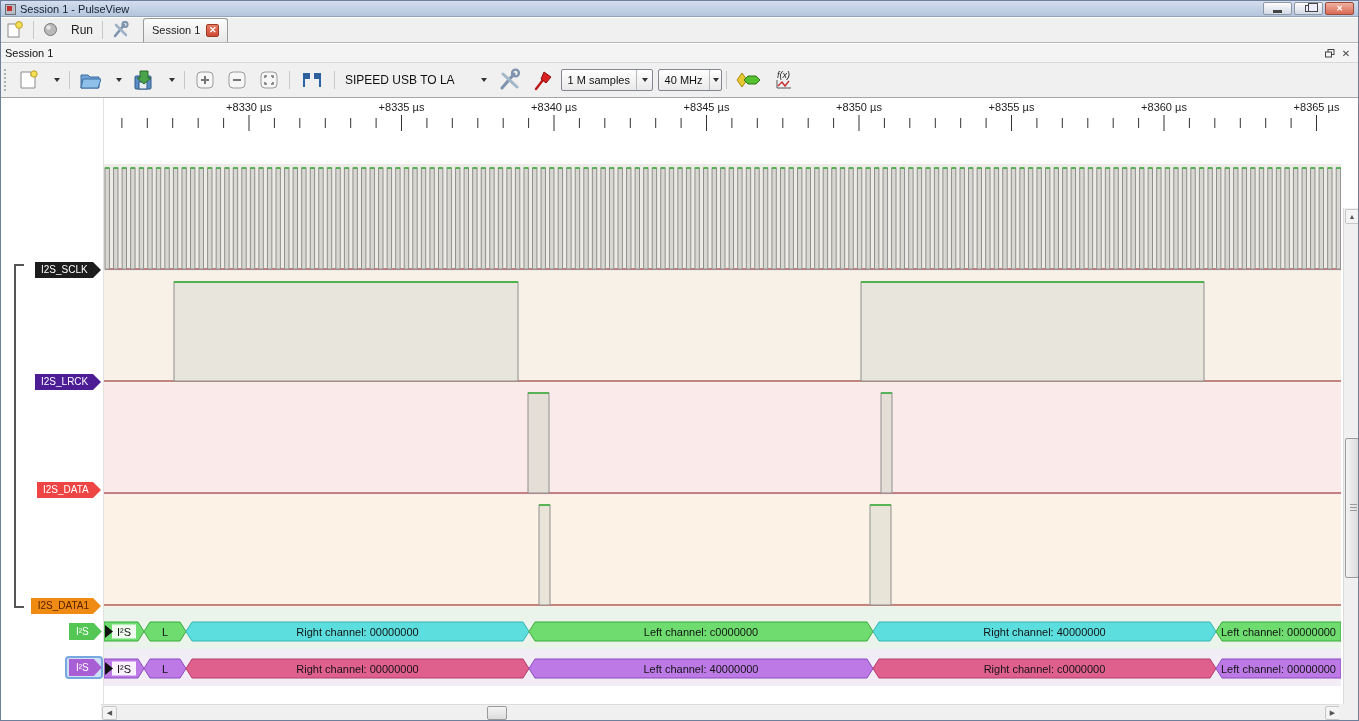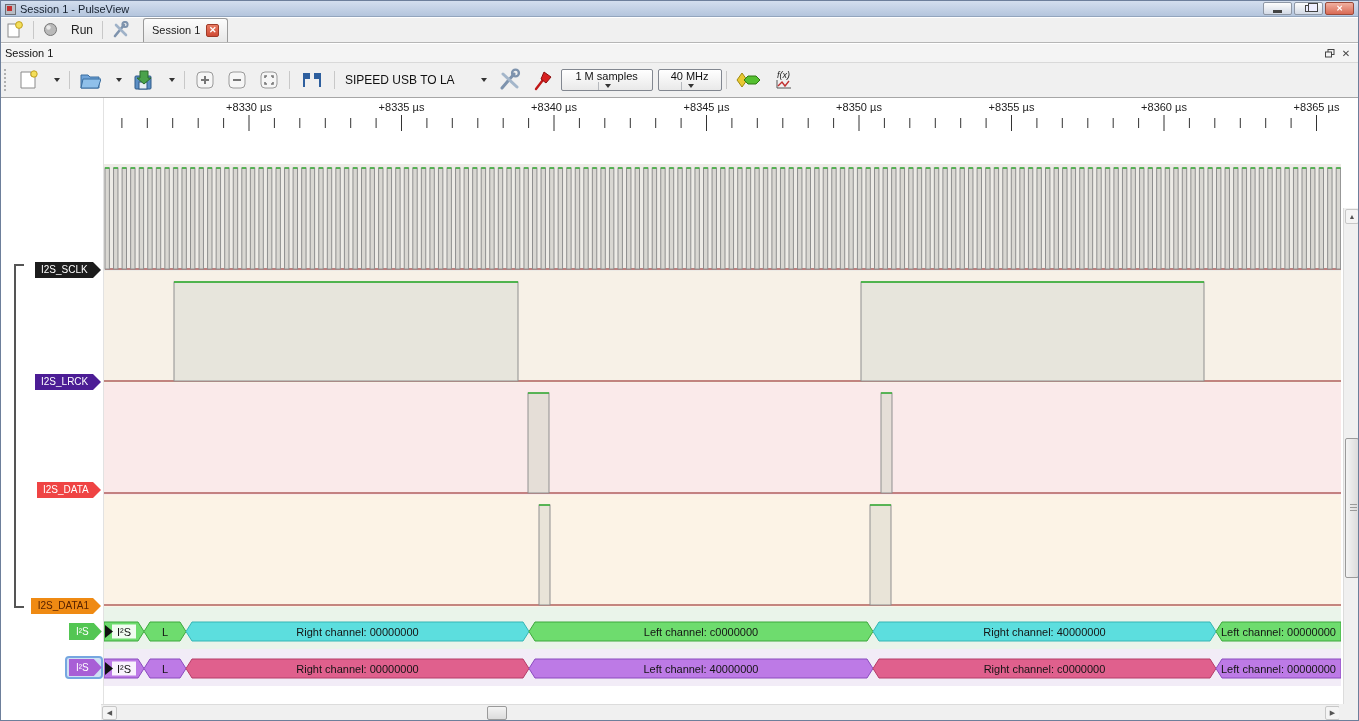--- a/index.html
+++ b/index.html
@@ -43,21 +43,21 @@
   .dock-title{flex:1;font-size:11px;color:#111;}
   .dock-btn{width:16px;height:14px;display:flex;align-items:center;justify-content:center;color:#444;font-size:10px;}
   
   .session-toolbar{position:absolute;left:0;top:62px;width:100%;height:35px;background:#f0f0f0;
     border-bottom:1px solid #a6a6a6;display:flex;align-items:center;padding-left:2px;}
   .tb-handle{width:5px;height:24px;margin-right:4px;
     background-image:radial-gradient(#b0b0b0 35%,transparent 36%);background-size:4px 4px;}
   .dd-arrow{width:0;height:0;border-left:3px solid transparent;border-right:3px solid transparent;
     border-top:4px solid #333;margin-left:2px;}
   .combo{height:22px;border:1px solid #828790;border-radius:2px;background:linear-gradient(#fff,#e9e9e9);
-    display:flex;align-items:center;font-size:11px;color:#111;flex-direction:column;}
+    display:flex;align-items:center;font-size:11px;color:#111;}
   .combo .txt{padding:0 6px;flex:1;white-space:nowrap;}
   .combo .cbtn{width:17px;height:100%;border-left:1px solid #b5b8bd;display:flex;align-items:center;justify-content:center;}
   .flatdrop{display:flex;align-items:center;gap:24px;padding:0 6px;height:24px;font-size:12px;color:#111;}
   
   .view{position:absolute;left:0;top:97px;width:1359px;height:606px;background:#fff;}
   .margin-sep{position:absolute;left:102px;top:0;width:1px;height:606px;background:#e2e2e2;}
   .trace-svg-wrap{position:absolute;left:103px;top:0;width:1237px;height:606px;}
   .ch-tag{position:absolute;height:16px;line-height:16px;padding:0 12px 0 6px;font-size:10px;
     clip-path:polygon(0 0,calc(100% - 8px) 0,100% 50%,calc(100% - 8px) 100%,0 100%);white-space:nowrap;}
   .dec-tag{position:absolute;height:17px;line-height:17px;padding:0 13px 0 7px;font-size:10px;color:#fff;

